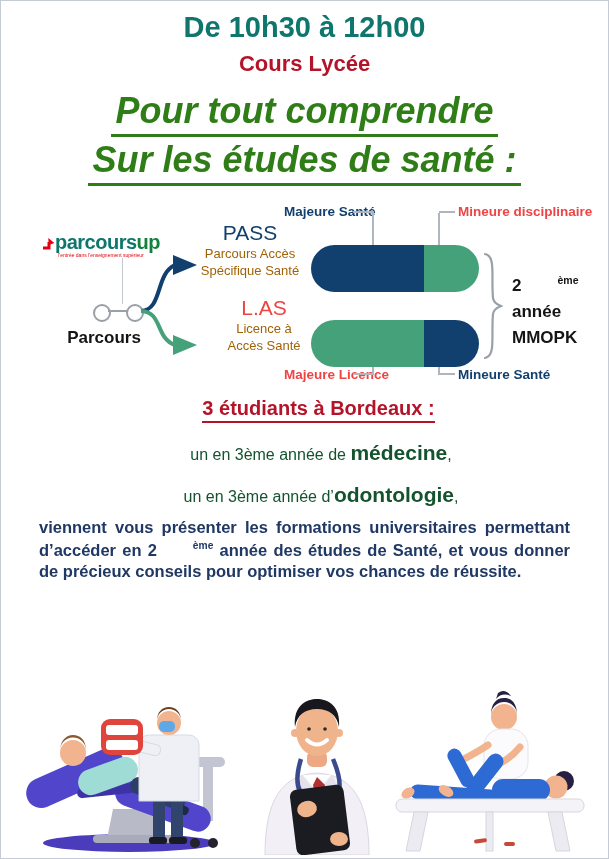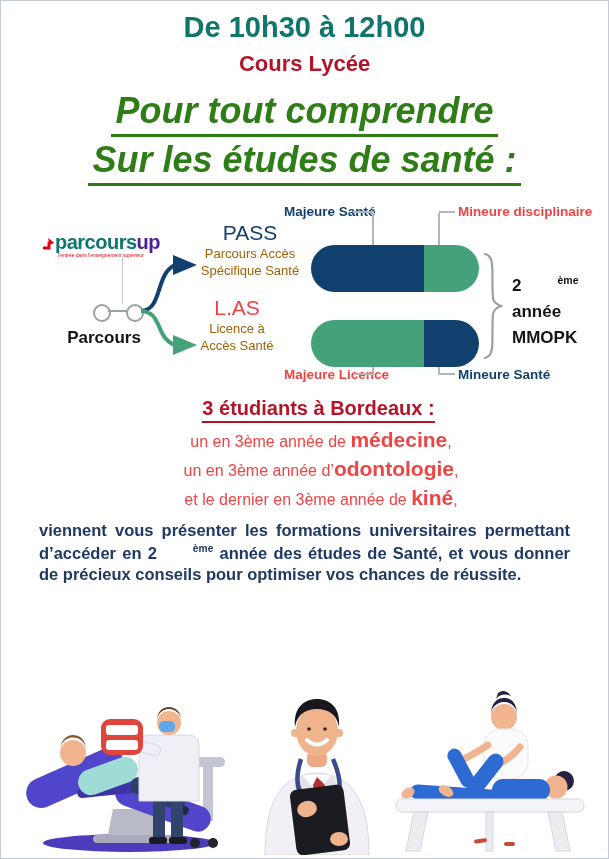--- a/index.html
+++ b/index.html
@@ -20,34 +20,34 @@
   .headline { margin-top:11px; line-height:1.25;font-style:italic; }
   .headline .hl-line {
     display:inline-block; font-size:36px; font-weight:bold;
     color:#2f7d17; border-bottom:3px solid #2f7d17; padding:0 4px 1px;
   }
   
   .diagram { position:relative; height:186px; margin-top:14px; text-align:left; }
   .diagram .abs { position:absolute; }
   .pcsup-logo { left:40px; top:31px; width:120px; text-align:center; }
   .pcsup-word { font-size:20px; font-weight:bold; letter-spacing:-0.5px; white-space:nowrap; }
-  .pcsup-dark { color:#0f766e; } .pcsup-red { color:#4c1d95; }
+  .pcsup-dark { color:#0f766e; } .pcsup-red { color:#15803d; }
   .pcsup-tagline { font-size:5px; color:#e1000f; margin-top:-2px; }
   .logo-vline   { left:121px; top:58px; width:1px;  height:46px; background:#c3c8cf; }
   .circle       { width:14px; height:14px; border:2px solid #9aa0a8; border-radius:50%; background:#fff; }
   .circle-a     { left:92px;  top:104px; }
   .circle-b     { left:125px; top:104px; }
   .circle-line  { left:107px; top:110px; width:20px; height:2px; background:#9aa0a8; }
   .terminale    { left:48px;  top:128px; width:110px; text-align:center;
                   font-size:17px; font-weight:bold; color:#141414; }
   .arrow-navy   { left:138px; top:48px; }
   .arrow-green  { left:138px; top:100px; }
   .course-block { width:112px; text-align:center; line-height:1.25; }
   .pass-block   { left:193px; top:20px; }
-  .las-block    { left:180px; top:95px; }
+  .las-block    { left:207px; top:95px; }
   .course-title { font-size:21px; font-weight:normal; }
   .t-navy  { color:#12406e; } .t-green { color:#ef4444; }
   .course-sub   { font-size:13px; color:#a16207; }
   .pill    { left:310px; width:168px; height:47px; border-radius:24px; overflow:hidden; display:flex; }
   .pill-top    { top:45px; }
   .pill-bottom { top:120px; }
   .seg-major { flex:0 0 113px; } .seg-minor { flex:1; }
   .bg-navy { background:#12406e; } .bg-green { background:#45a179; }
   .pill-label { font-size:13.5px; font-weight:bold; white-space:nowrap; }
   .lbl-ms  { left:283px; top:4px; }
@@ -65,21 +65,21 @@
   .conn-msr-v { left:437px; top:167px; width:2px;  height:8px; }
   .brace   { left:481px; top:52px; }
   .outcome { left:511px; top:72px; text-align:left; font-size:17px; font-weight:bold;
              color:#141414; line-height:1.55; }
   sup { font-size:0.62em;padding-left:36px; }
   
   .students-heading {
     display:inline-block; margin-top:11px; font-size:20px; font-weight:bold;
     color:#b41429; border-bottom:2px solid #b41429; padding-bottom:1px;margin-left:28px;
   }
-  .student-line { margin-top:5px; font-size:16px; color:#ef4444;padding-left:33px; }
+  .student-line { margin-top:18px; font-size:16px; color:#14532d;padding-left:33px; }
   .student-line .hl { font-size:21px; font-weight:bold; }
   
   .paragraph {
     margin-top:10px; padding:0 38px; text-align:justify;
     font-size:16.5px; font-weight:bold; color:#1f3864; line-height:1.33;
   }
   
   .illustrations {
     position:absolute; left:0; right:0; bottom:3px; height:162px;
     display:flex; align-items:flex-end; justify-content:space-between;
@@ -169,23 +169,20 @@
     </div>
   </div>
 
   <div>
     <div><span class="students-heading">3 étudiants à Bordeaux :</span></div>
     <div class="student-line">
       <span>un en 3ème année de </span><span class="hl">médecine</span><span>,</span>
     </div>
     <div class="student-line">
       <span>un en 3ème année d’</span><span class="hl">odontologie</span><span>,</span>
-    </div>
-    <div class="student-line">
-      <span>et le dernier en 3ème année de </span><span class="hl">kiné</span><span>,</span>
     </div>
   </div>
 
   <p class="paragraph"><span>viennent vous présenter les formations universitaires permettant d’accéder en 2</span><sup>ème</sup><span> année des études de Santé, et vous donner de précieux conseils pour optimiser vos chances de réussite.</span></p>
 
   <div class="illustrations">
 
     <svg width="228" height="158" viewBox="0 0 228 158">
       <ellipse cx="112" cy="146" rx="86" ry="9" fill="#4a3cbb"></ellipse>
       <polygon points="96,112 136,112 142,142 90,142" fill="#b9bac8"></polygon>

